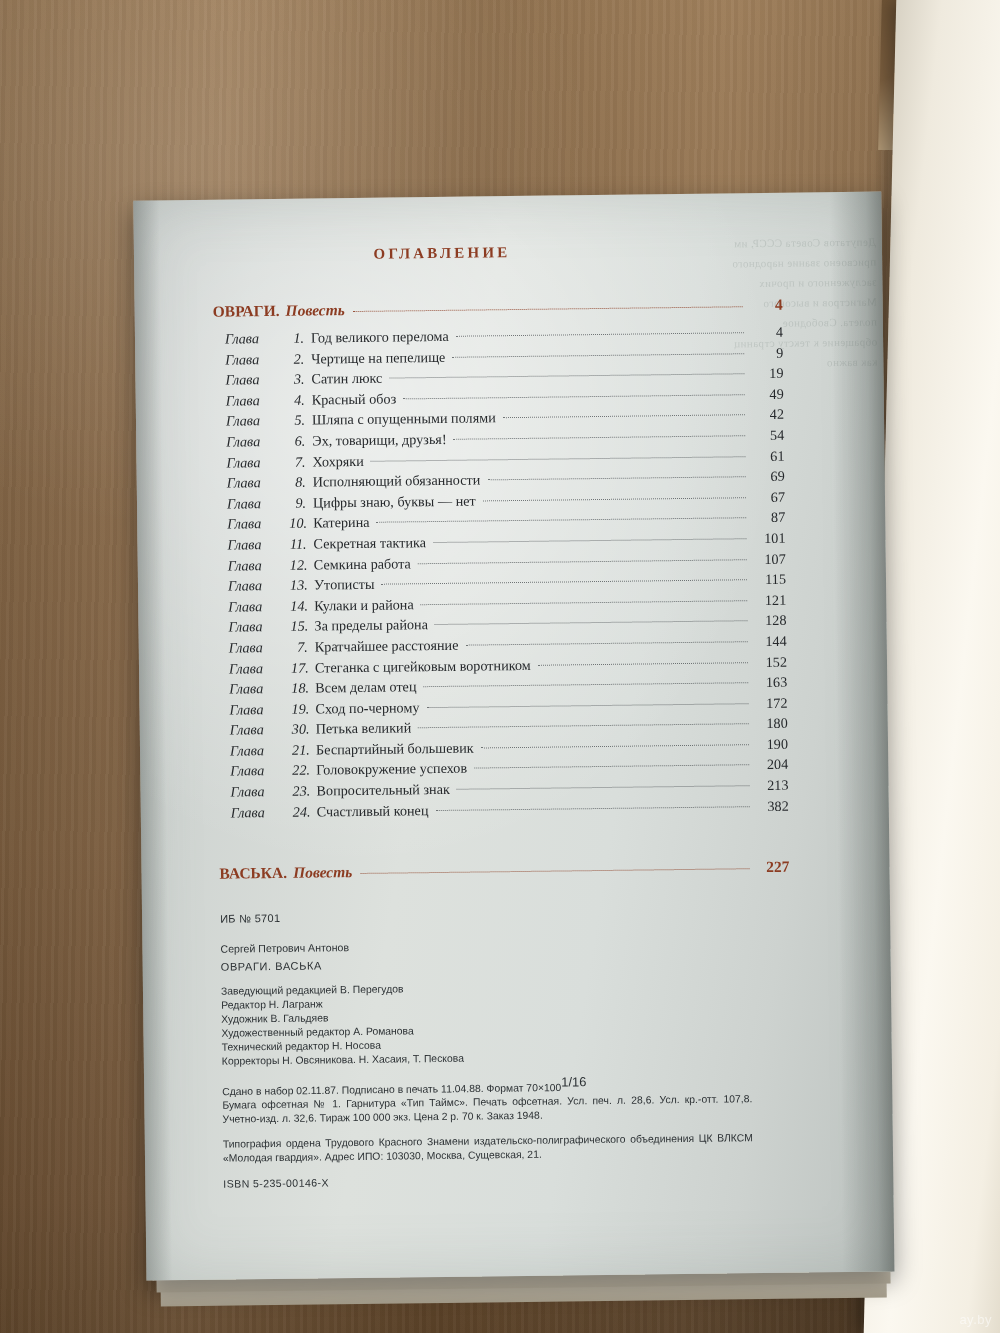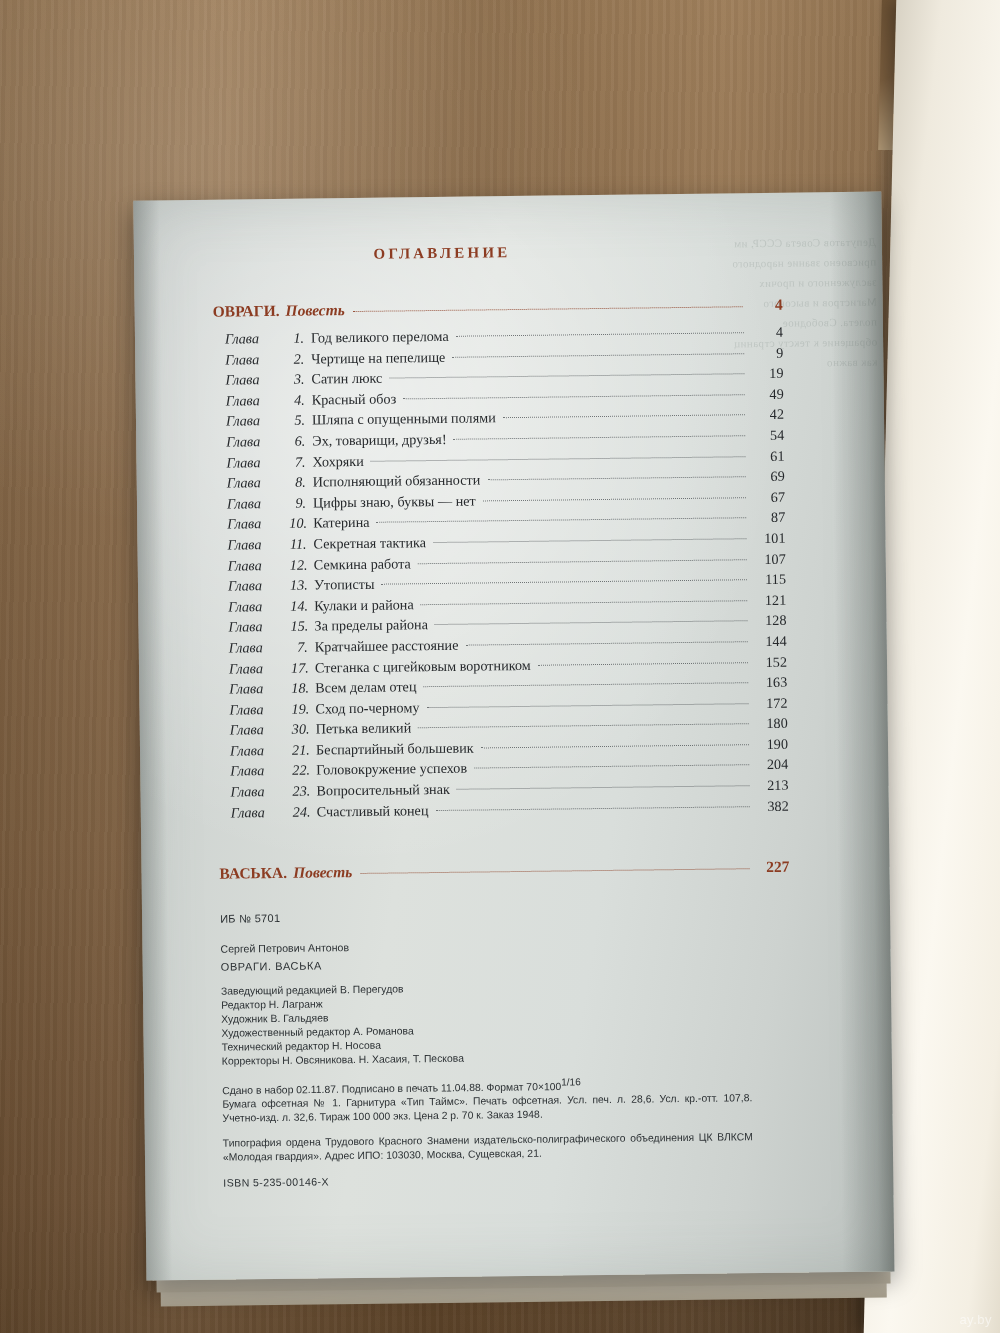--- a/index.html
+++ b/index.html
@@ -160,21 +160,21 @@
     font-size: 10.4px;
     line-height: 14px;
   }
   #colophon .ib { font-size: 11px; letter-spacing: 0.3px; }
   #colophon .gap { height: 16px; }
   #colophon .gap-s { height: 11px; }
   #colophon .author { font-size: 10.6px; }
   #colophon .booktitle { font-size: 11px; letter-spacing: 0.6px; margin-top: 4px; }
   #colophon .credits div { white-space: nowrap; }
   #colophon .tech { text-align: justify; }
-  #colophon .tech sup { font-size: 10px; }
+  #colophon .tech sup { font-size: 13px; }
   #colophon .printer { text-align: justify; }
   #colophon .isbn { letter-spacing: 0.4px; font-size: 10.6px; }
 
   
   #watermark {
     position: absolute; right: 8px; bottom: 6px;
     font-family: "Liberation Sans", sans-serif;
     font-size: 13px; color: rgba(255,255,255,0.55);
     letter-spacing: 0.5px;
   }

